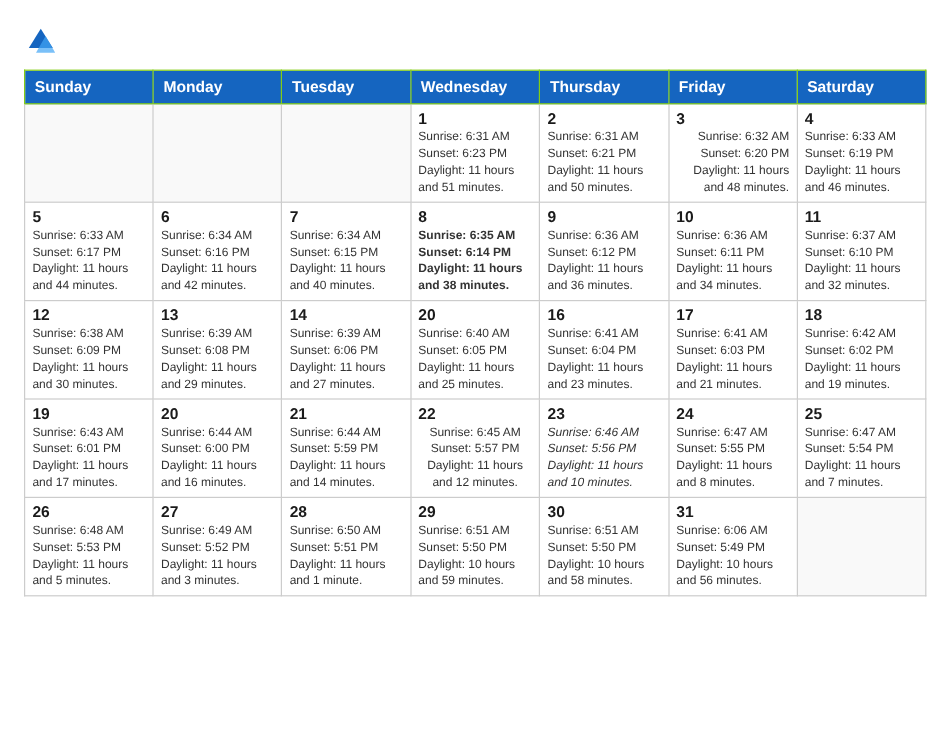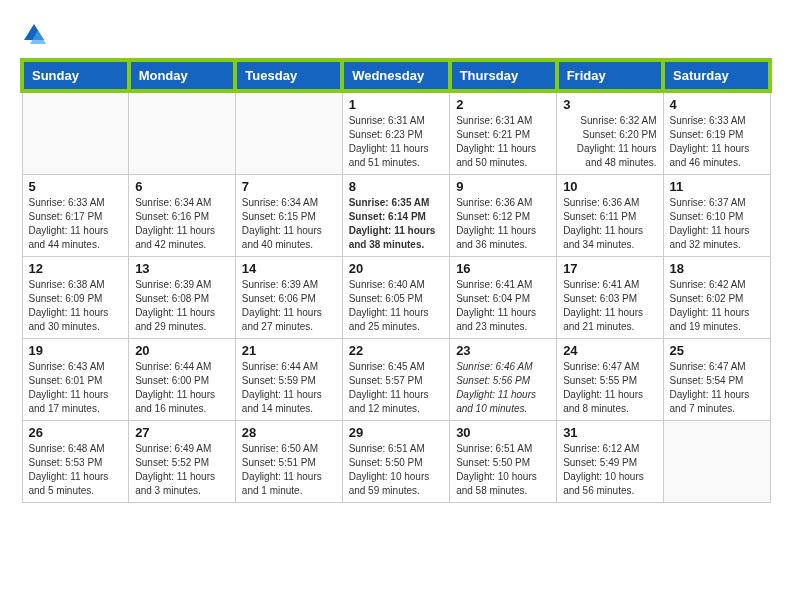--- a/index.html
+++ b/index.html
@@ -50,21 +50,21 @@
       width: 100%;
       border-collapse: collapse;
       border: 1px solid #ccc;
     }
     .calendar th {
       background-color: #1565c0;
       color: #fff;
       text-align: left;
       padding: 6px 8px;
       font-size: 13px;
-      border: 4px solid #84cc16;
+      border: 1px solid #84cc16;
     }
     .calendar td {
       vertical-align: top;
       padding: 4px 6px;
       border: 1px solid #ccc;
       font-size: 10.5px;
       color: #333;
       width: 108px;
       min-height: 80px;
       background: #fff;
@@ -270,21 +270,21 @@
         </td>
         <td>
           <div class="day-number">21</div>
           <div class="day-info" style="white-space: pre-line;">Sunrise: 6:44 AM
 Sunset: 5:59 PM
 Daylight: 11 hours
 and 14 minutes.</div>
         </td>
         <td>
           <div class="day-number">22</div>
-          <div class="day-info" style="white-space: pre-line;">Sunrise: 6:45 AM
+          <div class="day-info" style="white-space: pre-line; text-align: center;">Sunrise: 6:45 AM
 Sunset: 5:57 PM
 Daylight: 11 hours
 and 12 minutes.</div>
         </td>
         <td>
           <div class="day-number">23</div>
           <div class="day-info" style="white-space: pre-line; font-style: italic;">Sunrise: 6:46 AM
 Sunset: 5:56 PM
 Daylight: 11 hours
 and 10 minutes.</div>
@@ -335,21 +335,21 @@
         </td>
         <td>
           <div class="day-number">30</div>
           <div class="day-info" style="white-space: pre-line;">Sunrise: 6:51 AM
 Sunset: 5:50 PM
 Daylight: 10 hours
 and 58 minutes.</div>
         </td>
         <td>
           <div class="day-number">31</div>
-          <div class="day-info" style="white-space: pre-line;">Sunrise: 6:12 AM
+          <div class="day-info" style="white-space: pre-line;">Sunrise: 6:06 AM
 Sunset: 5:49 PM
 Daylight: 10 hours
 and 56 minutes.</div>
         </td>
         <td class="empty"></td>
       </tr>
     </tbody>
 </table>
 
 </body></html>

